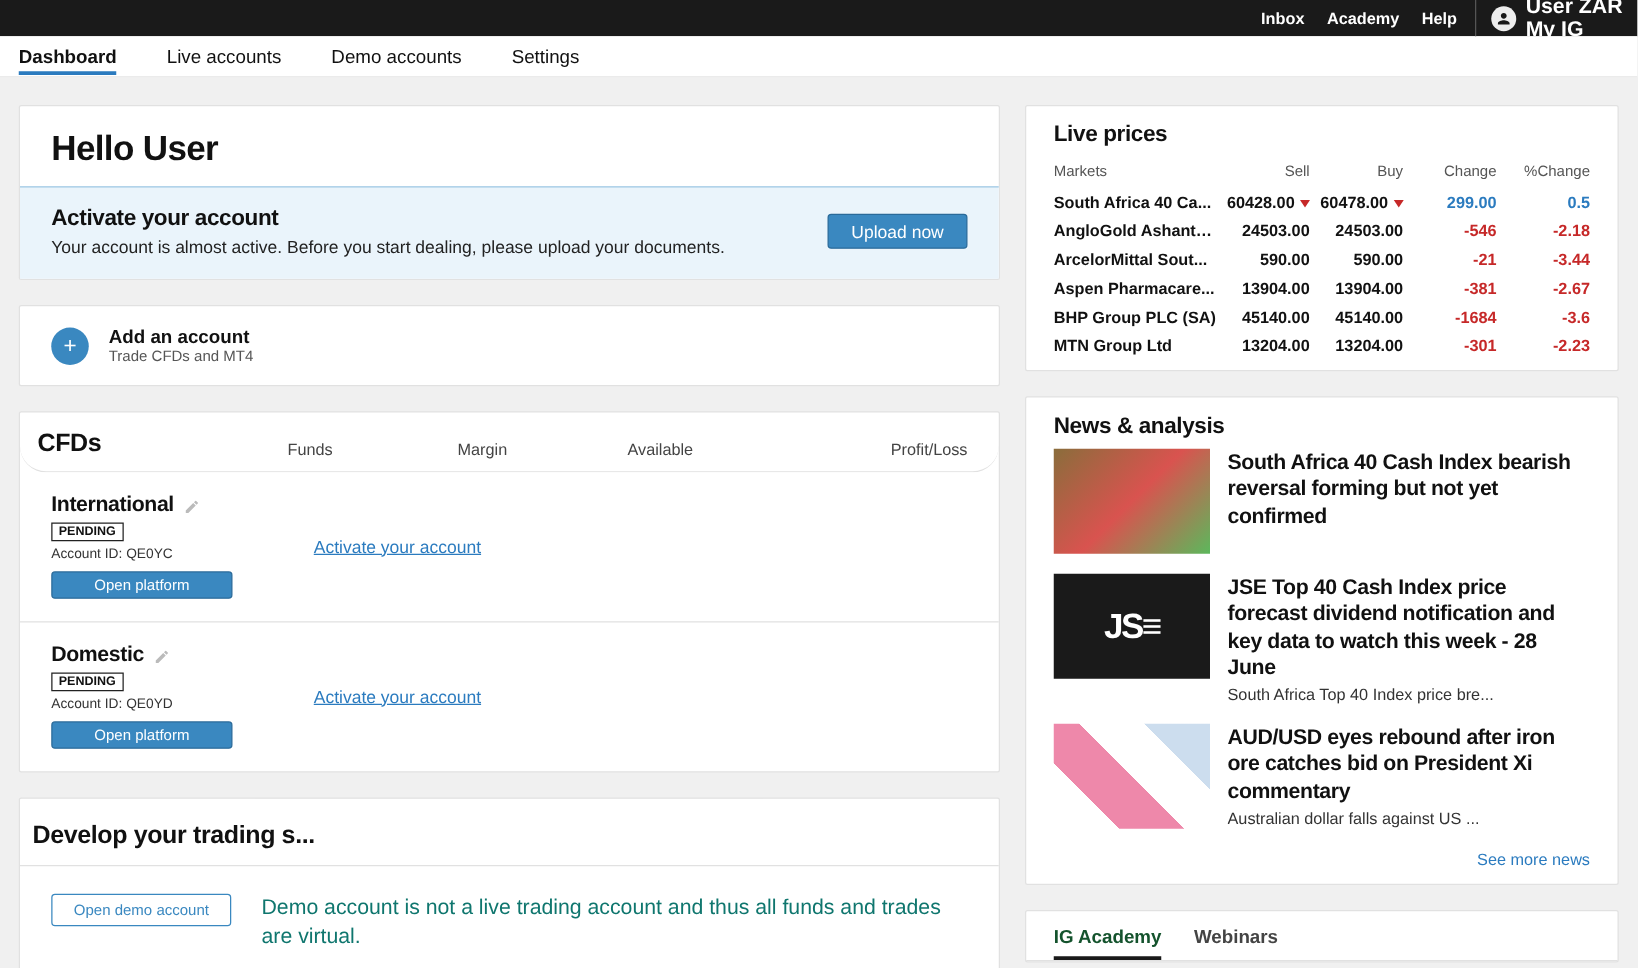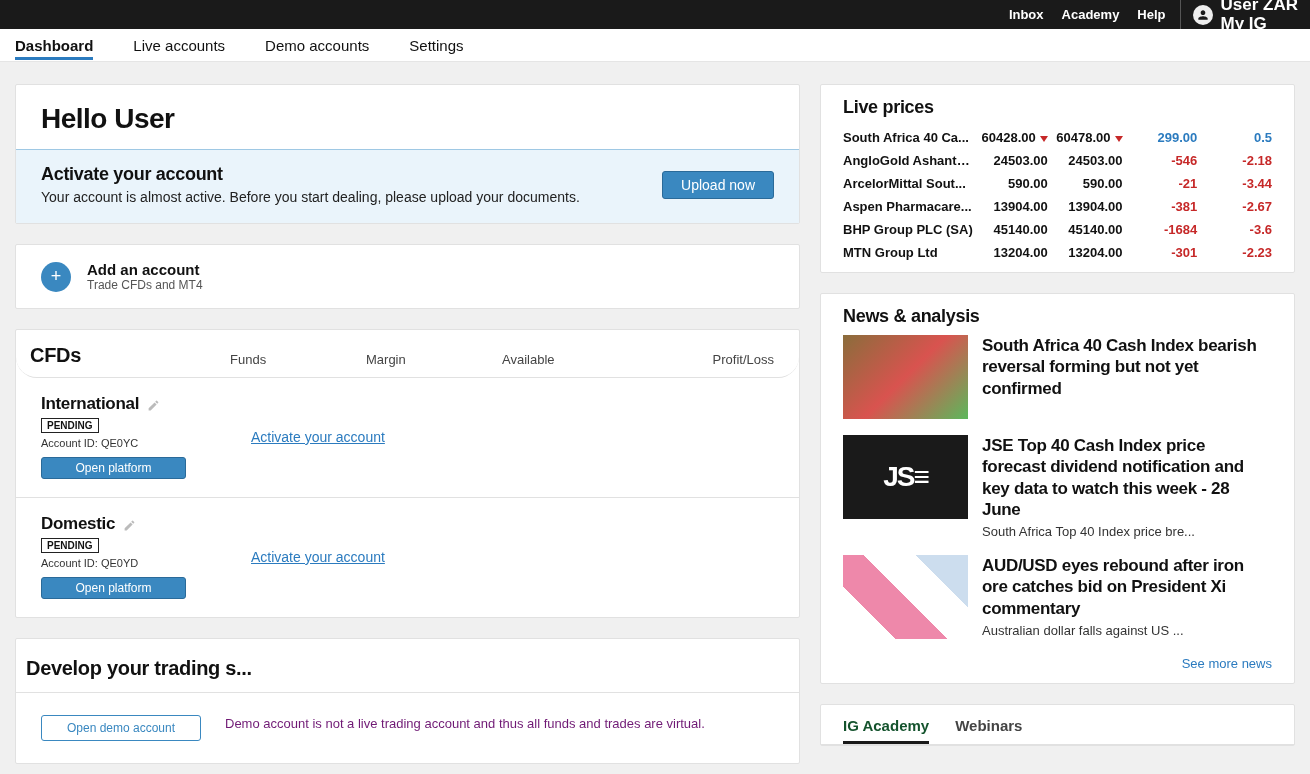--- a/index.html
+++ b/index.html
@@ -107,21 +107,21 @@
   }
   .acct-right { flex:1; display:flex; align-items:center;}
   .activate-link { color:#2b7bbf; font-size:14px; text-decoration:underline; cursor:pointer; font-weight:500;}
   
   .develop h2 { font-size:20px; font-weight:700; padding:18px 25px 12px 10px; border-bottom:1px solid #e1e1e1; letter-spacing:-0.3px;}
   .develop-body { display:flex; gap:24px; padding:22px 25px; align-items:flex-start;}
   .btn-outline {
     border:1px solid #3a88c0; color:#3a88c0; background:#fff; border-radius:3px;
     padding:5px 0; font-size:12px; width:160px; cursor:pointer; font-weight:500;
   }
-  .develop-body p { font-size:13px; color:#701a75; line-height:1.35;}
+  .develop-body p { font-size:17px; color:#0f766e; line-height:1.35;}
   
   .section-title { font-size:18px; font-weight:700; padding:12px 22px 8px 22px; letter-spacing:-0.3px;}
   .prices-head { display:flex; padding:4px 22px 6px 22px; font-size:12px; color:#555;}
   .prices-head .m { flex:0 0 130px;}
   .prices-head .c { flex:1; text-align:right;}
   .price-row { display:flex; padding:4px 22px; font-size:13px; align-items:center;}
   .price-row .m { flex:0 0 130px; font-weight:600; white-space:nowrap; overflow:hidden; text-overflow:ellipsis; color:#111;}
   .price-row .c { flex:1; text-align:right; font-weight:600; white-space:nowrap;}
   .tri-down { display:inline-block; width:0; height:0; border-left:4px solid transparent; border-right:4px solid transparent; border-top:6px solid #c62828; margin-left:4px; vertical-align:middle;}
   .neg { color:#c62828;}
@@ -241,20 +241,27 @@
         <button class="btn-outline">Open demo account</button>
         <p>Demo account is not a live trading account and thus all funds and trades are virtual.</p>
       </div>
     </div>
   </div>
 
   <div class="right">
 
     <div class="card prices-card">
       <div class="section-title">Live prices</div>
+      <div class="prices-head">
+        <div class="m">Markets</div>
+        <div class="c">Sell</div>
+        <div class="c">Buy</div>
+        <div class="c">Change</div>
+        <div class="c">%Change</div>
+      </div>
       <div id="price-rows">
           <div class="price-row">
             <div class="m">South Africa 40 Ca...</div>
             <div class="c">60428.00<span class="tri-down"></span></div>
             <div class="c">60478.00<span class="tri-down"></span></div>
             <div class="c blue">299.00</div>
             <div class="c blue">0.5</div>
           </div>
           <div class="price-row">
             <div class="m">AngloGold Ashanti ...</div>

